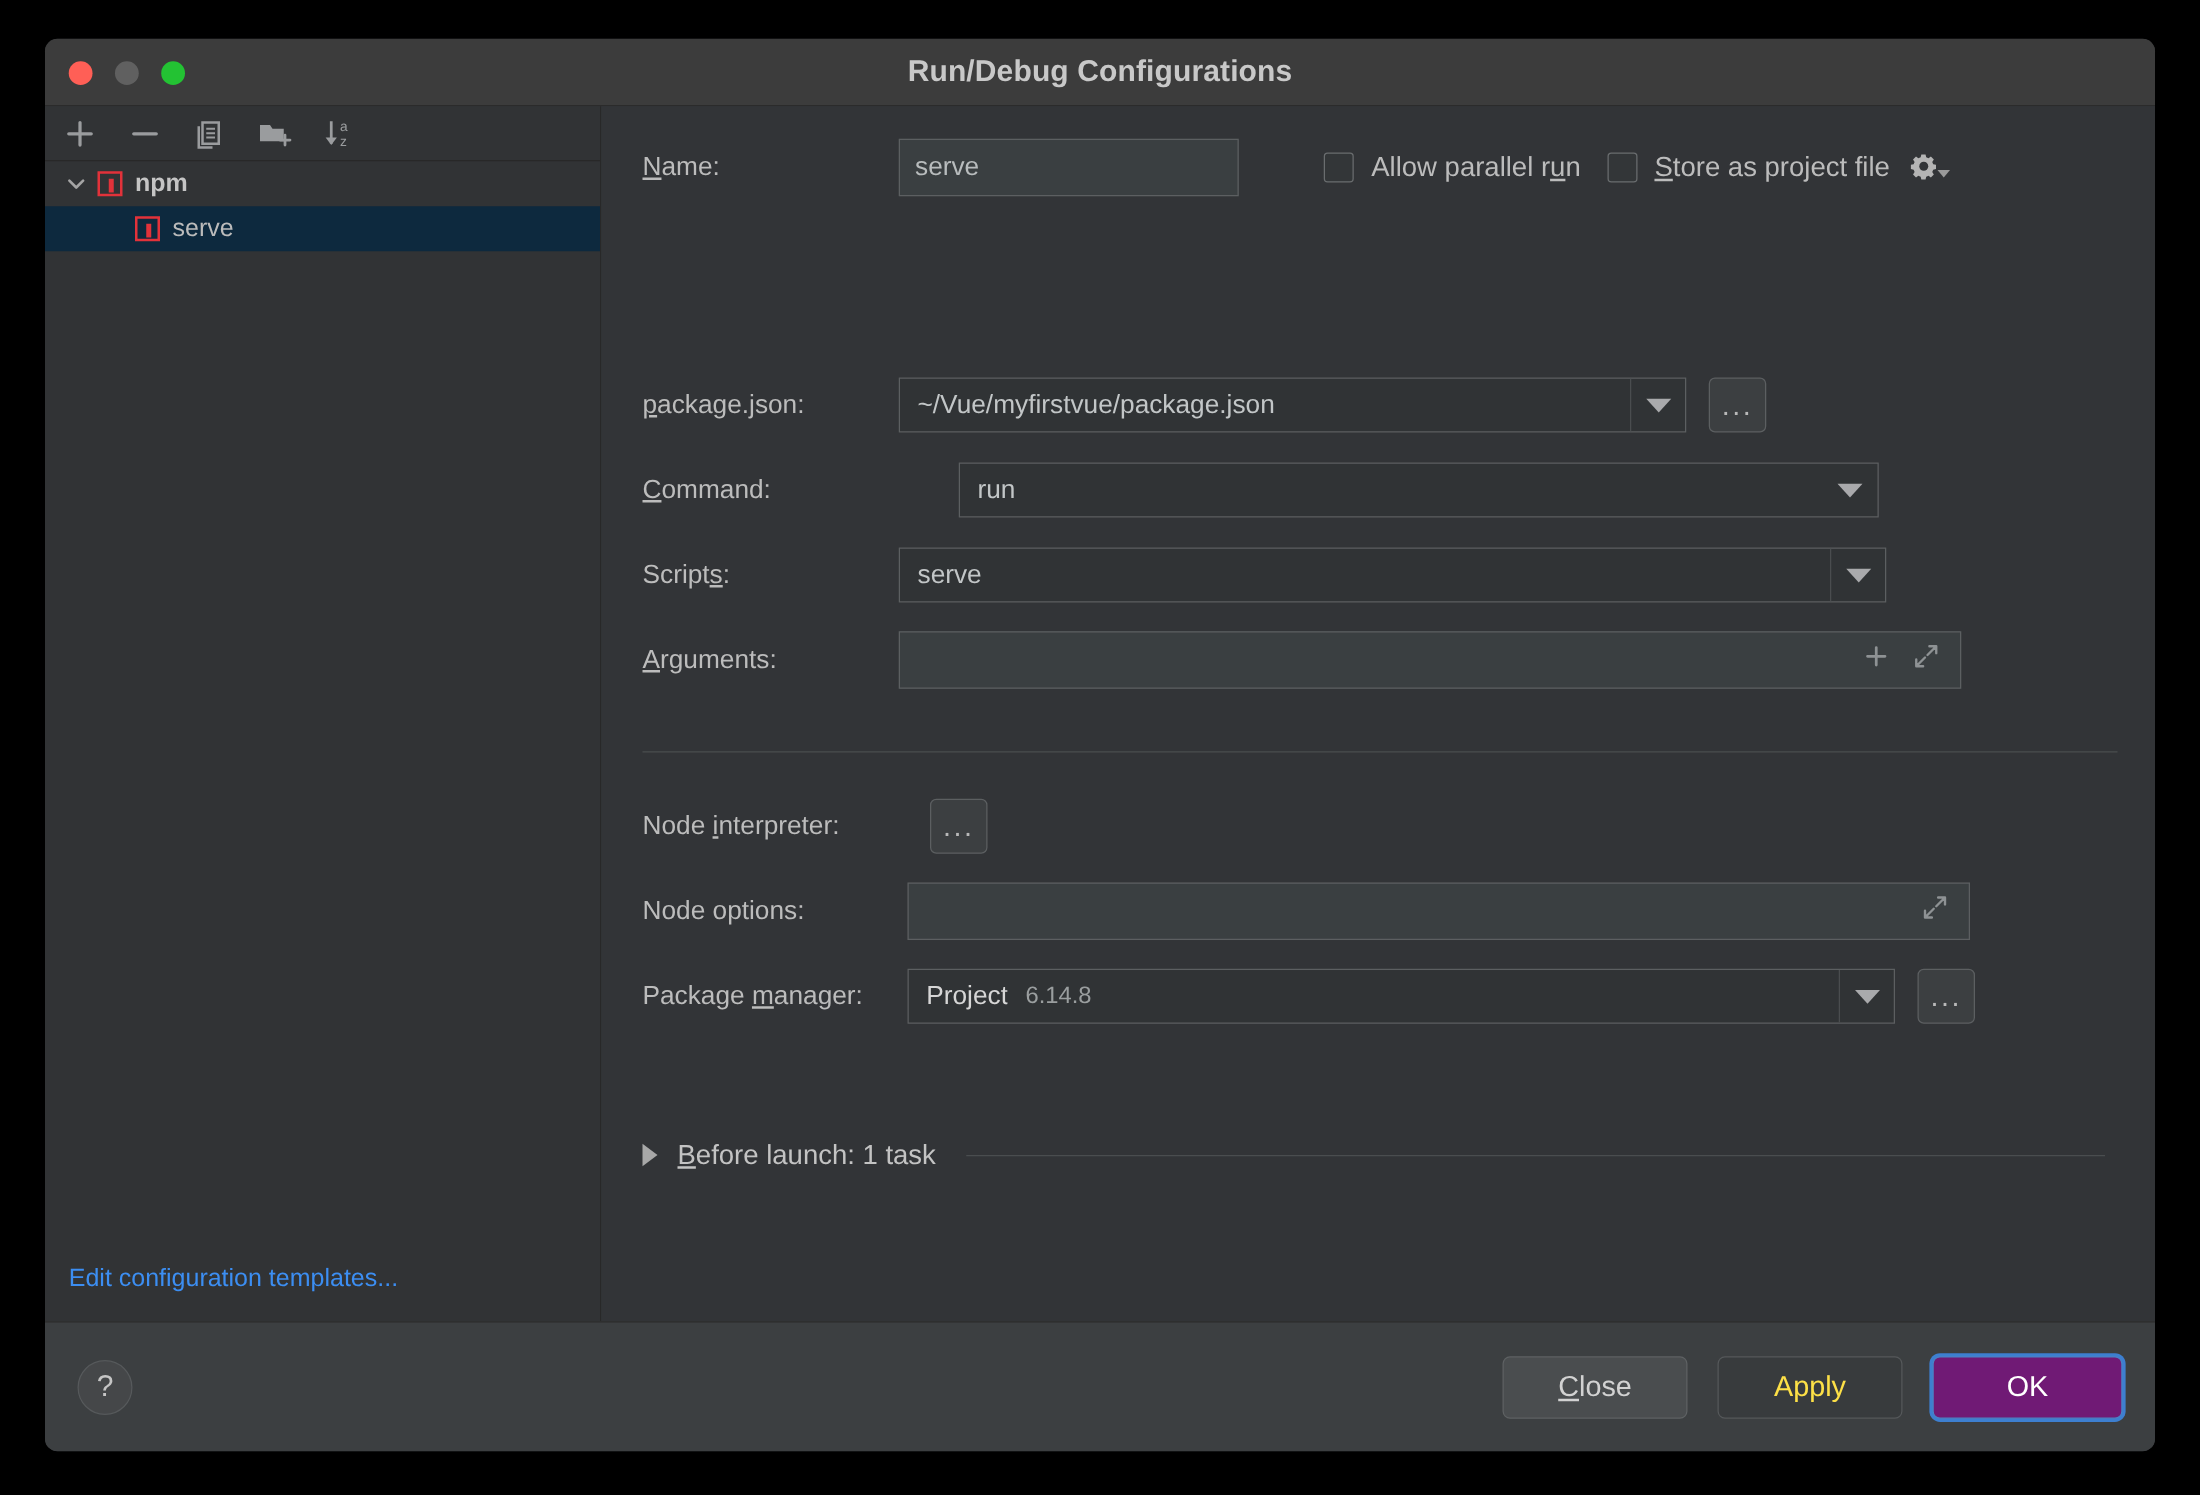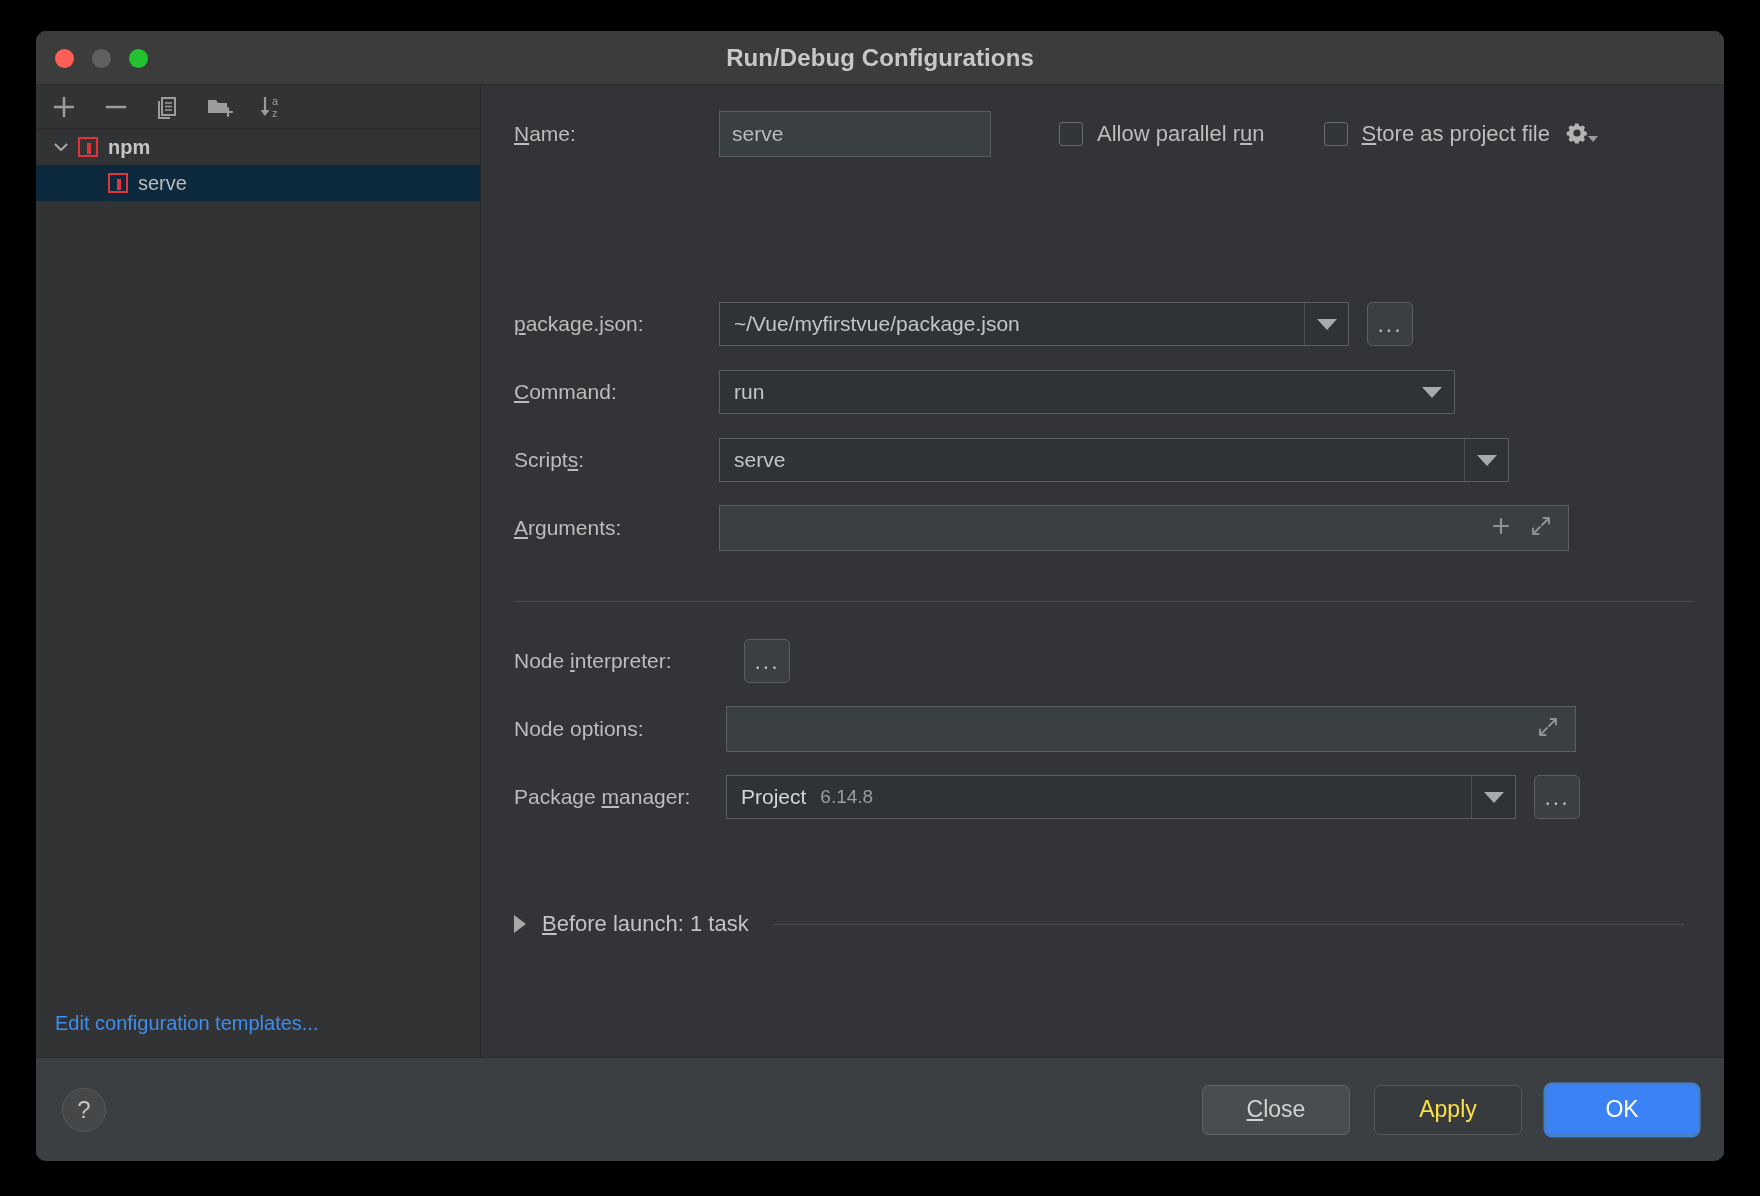--- a/index.html
+++ b/index.html
@@ -298,21 +298,21 @@
     display: flex; align-items: center; justify-content: center;
     font-size: 23px;
     background: #4a4d4f;
     border: 1px solid #5e6163;
     color: #d2d2d2;
     padding: 0 20px;
   }
   .btn.flat { background: #383b3d; border: 1px solid #55585a; }
   .btn.disabled { color: #fde047; }
   .btn.default {
-    background: #3b82f6;
+    background: #701a75;
     border: 1px solid #4b82c4;
     color: #ffffff;
     box-shadow: 0 0 0 2.5px #3d7fd0;
     min-width: 152px;
   }
 </style>
 </head>
 <body>
 
 <div id="window">
@@ -390,21 +390,21 @@
         <div class="lbl"><u class="mn">N</u>ame:</div>
         <div class="field" style="width:272px;height:46px;">
           <span class="txtval">serve</span>
         </div>
 
         <div style="display:flex;align-items:center;margin-left:68px;">
           <div class="chk"></div>
           <span class="chk-label">Allow parallel r<u class="mn">u</u>n</span>
         </div>
 
-        <div style="display:flex;align-items:center;margin-left:59px;">
+        <div style="display:flex;align-items:center;margin-left:21px;">
           <div class="chk"></div>
           <span class="chk-label"><u class="mn">S</u>tore as project file</span>
         </div>
 
         <div style="margin-left:14px;display:flex;align-items:center;">
           <svg width="26" height="26" viewBox="0 0 26 26">
             <path d="M11 2 h4 l0.6 2.6 2.2 0.9 2.2-1.5 2.8 2.8 -1.5 2.2 0.9 2.2 2.6 0.6 v4 l-2.6 0.6 -0.9 2.2 1.5 2.2 -2.8 2.8 -2.2-1.5 -2.2 0.9 -0.6 2.6 h-4 l-0.6-2.6 -2.2-0.9 -2.2 1.5 -2.8-2.8 1.5-2.2 -0.9-2.2 -2.6-0.6 v-4 l2.6-0.6 0.9-2.2 -1.5-2.2 2.8-2.8 2.2 1.5 2.2-0.9 z" fill="#b4b4b4" transform="scale(0.85) translate(2,1)"></path>
             <circle cx="13" cy="12" r="3.6" fill="#323437"></circle>
           </svg>
           <svg width="12" height="10" viewBox="0 0 12 10" style="margin-left:-3px;margin-top:10px;">
@@ -417,21 +417,21 @@
         <div class="lbl"><u class="mn">p</u>ackage.json:</div>
         <div class="combo" style="width:630px;">
           <span class="txtval">~/Vue/myfirstvue/package.json</span>
           <span class="arrowbox">
               <i class="caret-down"></i>
             </span>
         </div>
         <div class="dots-btn" style="margin-left:18px;">...</div>
       </div>
 
-      <div class="form-row" style="top:284px;height:46px;">
+      <div class="form-row" style="top:284px;height:46px;gap:48px;">
         <div class="lbl"><u class="mn">C</u>ommand:</div>
         <div class="combo noborderarrow" style="width:736px;">
           <span class="txtval">run</span>
           <span class="arrowbox">
               <i class="caret-down"></i>
             </span>
         </div>
       </div>
 
       <div class="form-row" style="top:352px;height:46px;">

